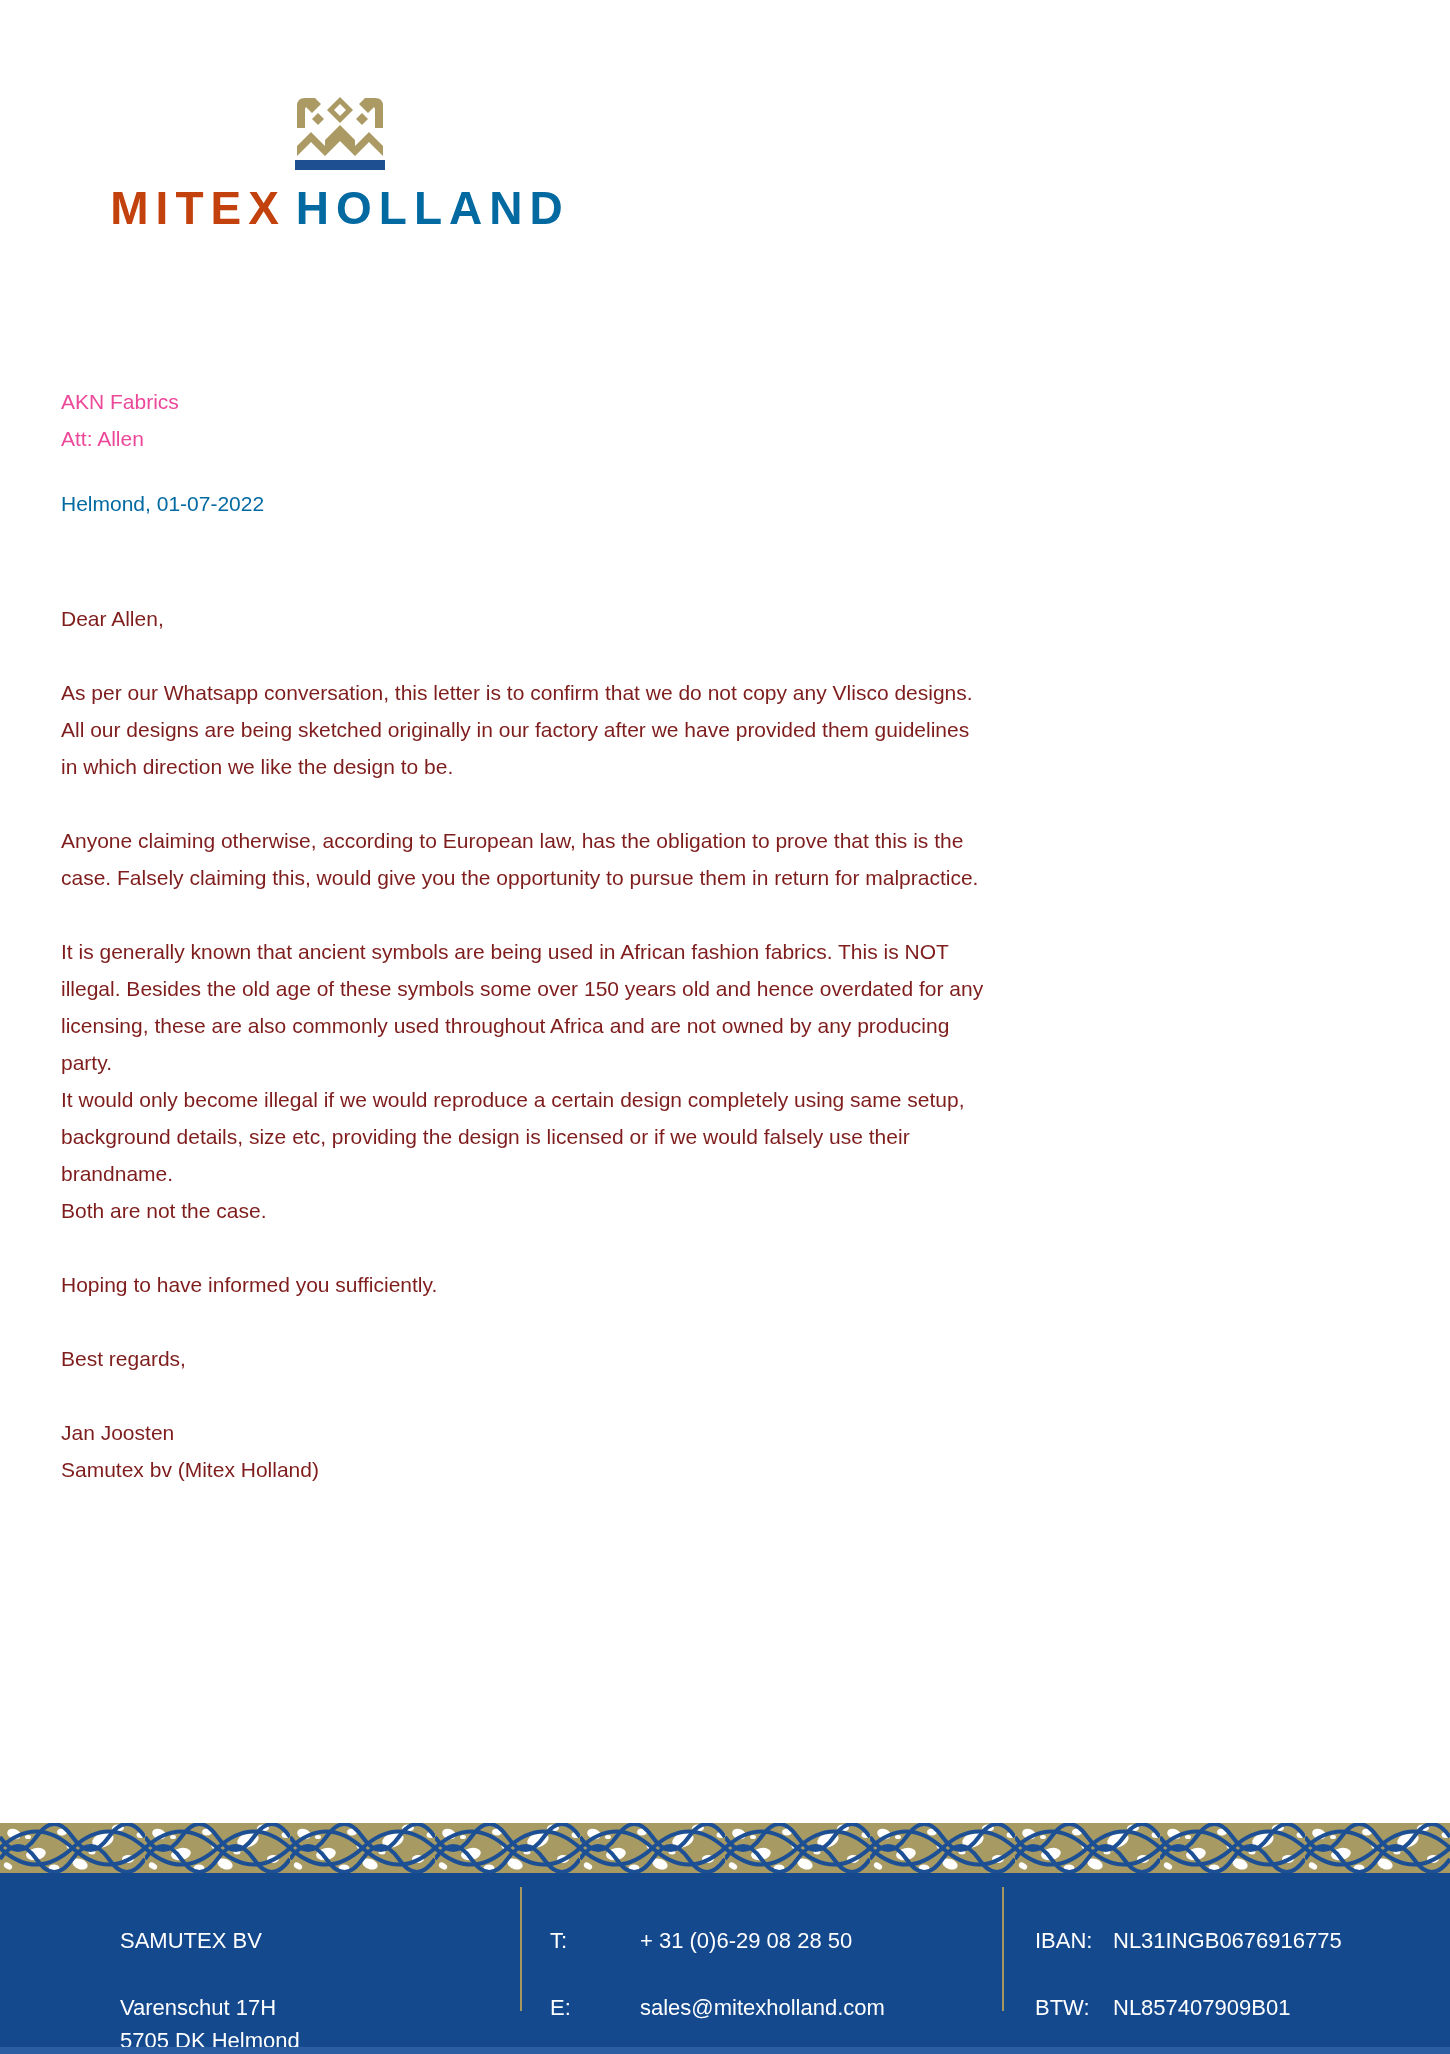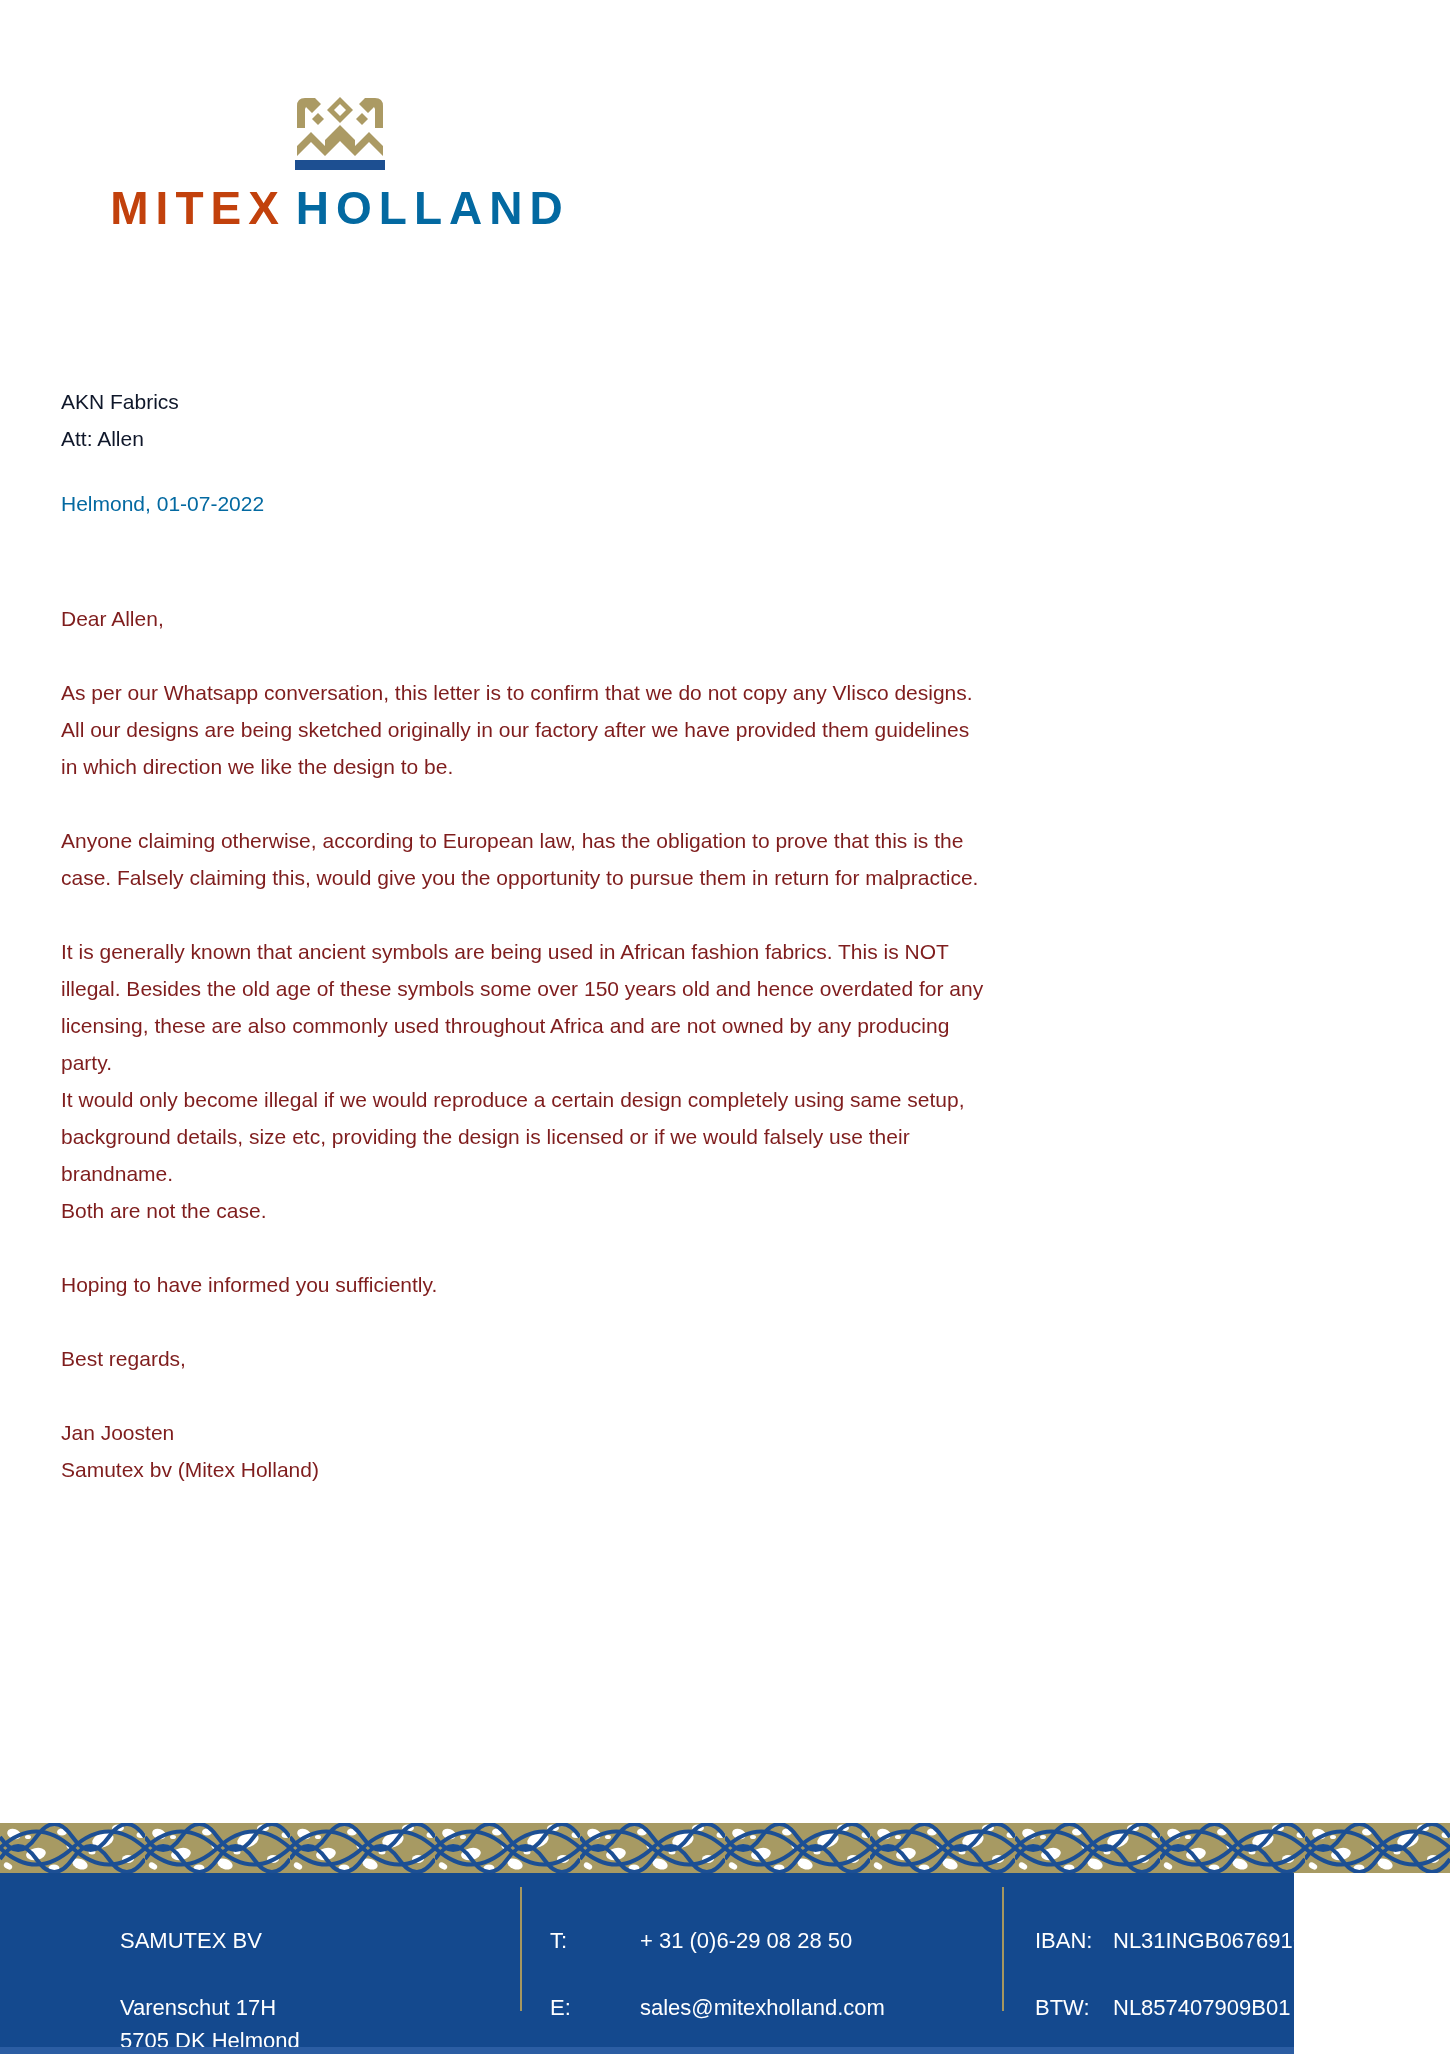--- a/index.html
+++ b/index.html
@@ -8,29 +8,29 @@
     font-family:"Liberation Sans",sans-serif;overflow:hidden;
   }
   
   .logo{position:absolute;left:60px;top:95px;width:560px;text-align:center;}
   .crown{display:block;margin:0 auto;width:94px;height:76px;}
   .wordmark{margin-top:10px;font-size:46px;font-weight:700;letter-spacing:7px;white-space:nowrap;}
   .brand-blue{color:#c2410c;}
   .brand-gold{color:#0369a1;margin-left:10px;}
   .tagline{margin-top:6px;font-size:27px;font-weight:700;letter-spacing:2px;color:#7d7d7d;}
   
-  .address{position:absolute;left:61px;top:383px;font-size:21px;line-height:37px;color:#0f172a;white-space:pre-line;}
+  .address{position:absolute;left:61px;top:383px;font-size:21px;line-height:37px;color:#ec4899;white-space:pre-line;}
   .dateline{position:absolute;left:61px;top:492px;font-size:21px;color:#0369a1;}
   .body{position:absolute;left:61px;top:600px;width:1020px;font-size:21px;line-height:37px;color:#7f1d1d;}
   .body p{margin:37px 0 0 0;white-space:pre-line;}
   .body p.first{margin-top:0;}
   
   .band{position:absolute;left:0;top:1823px;width:1450px;height:50px;font-size:0;line-height:0;}
   
-  .footer{position:absolute;left:0;top:1873px;width:1294px;height:181px;background:#14498e;color:#ffffff;font-size:22px;}
+  .footer{position:absolute;left:0;top:1873px;width:1450px;height:181px;background:#14498e;color:#ffffff;font-size:22px;}
   .fcol{position:absolute;top:17px;line-height:33.5px;white-space:pre-line;}
   .fcol1{left:120px;}
   .fcol2{left:550px;}
   .fcol3{left:1035px;}
   .frow{display:flex;}
   .fcol2 .flabel{width:90px;flex:none;}
   .fcol3 .flabel{width:78px;flex:none;}
   .vdiv{position:absolute;top:14px;width:2px;height:124px;background:#a6975f;}
   .vdiv1{left:520px;}
   .vdiv2{left:1002px;}

